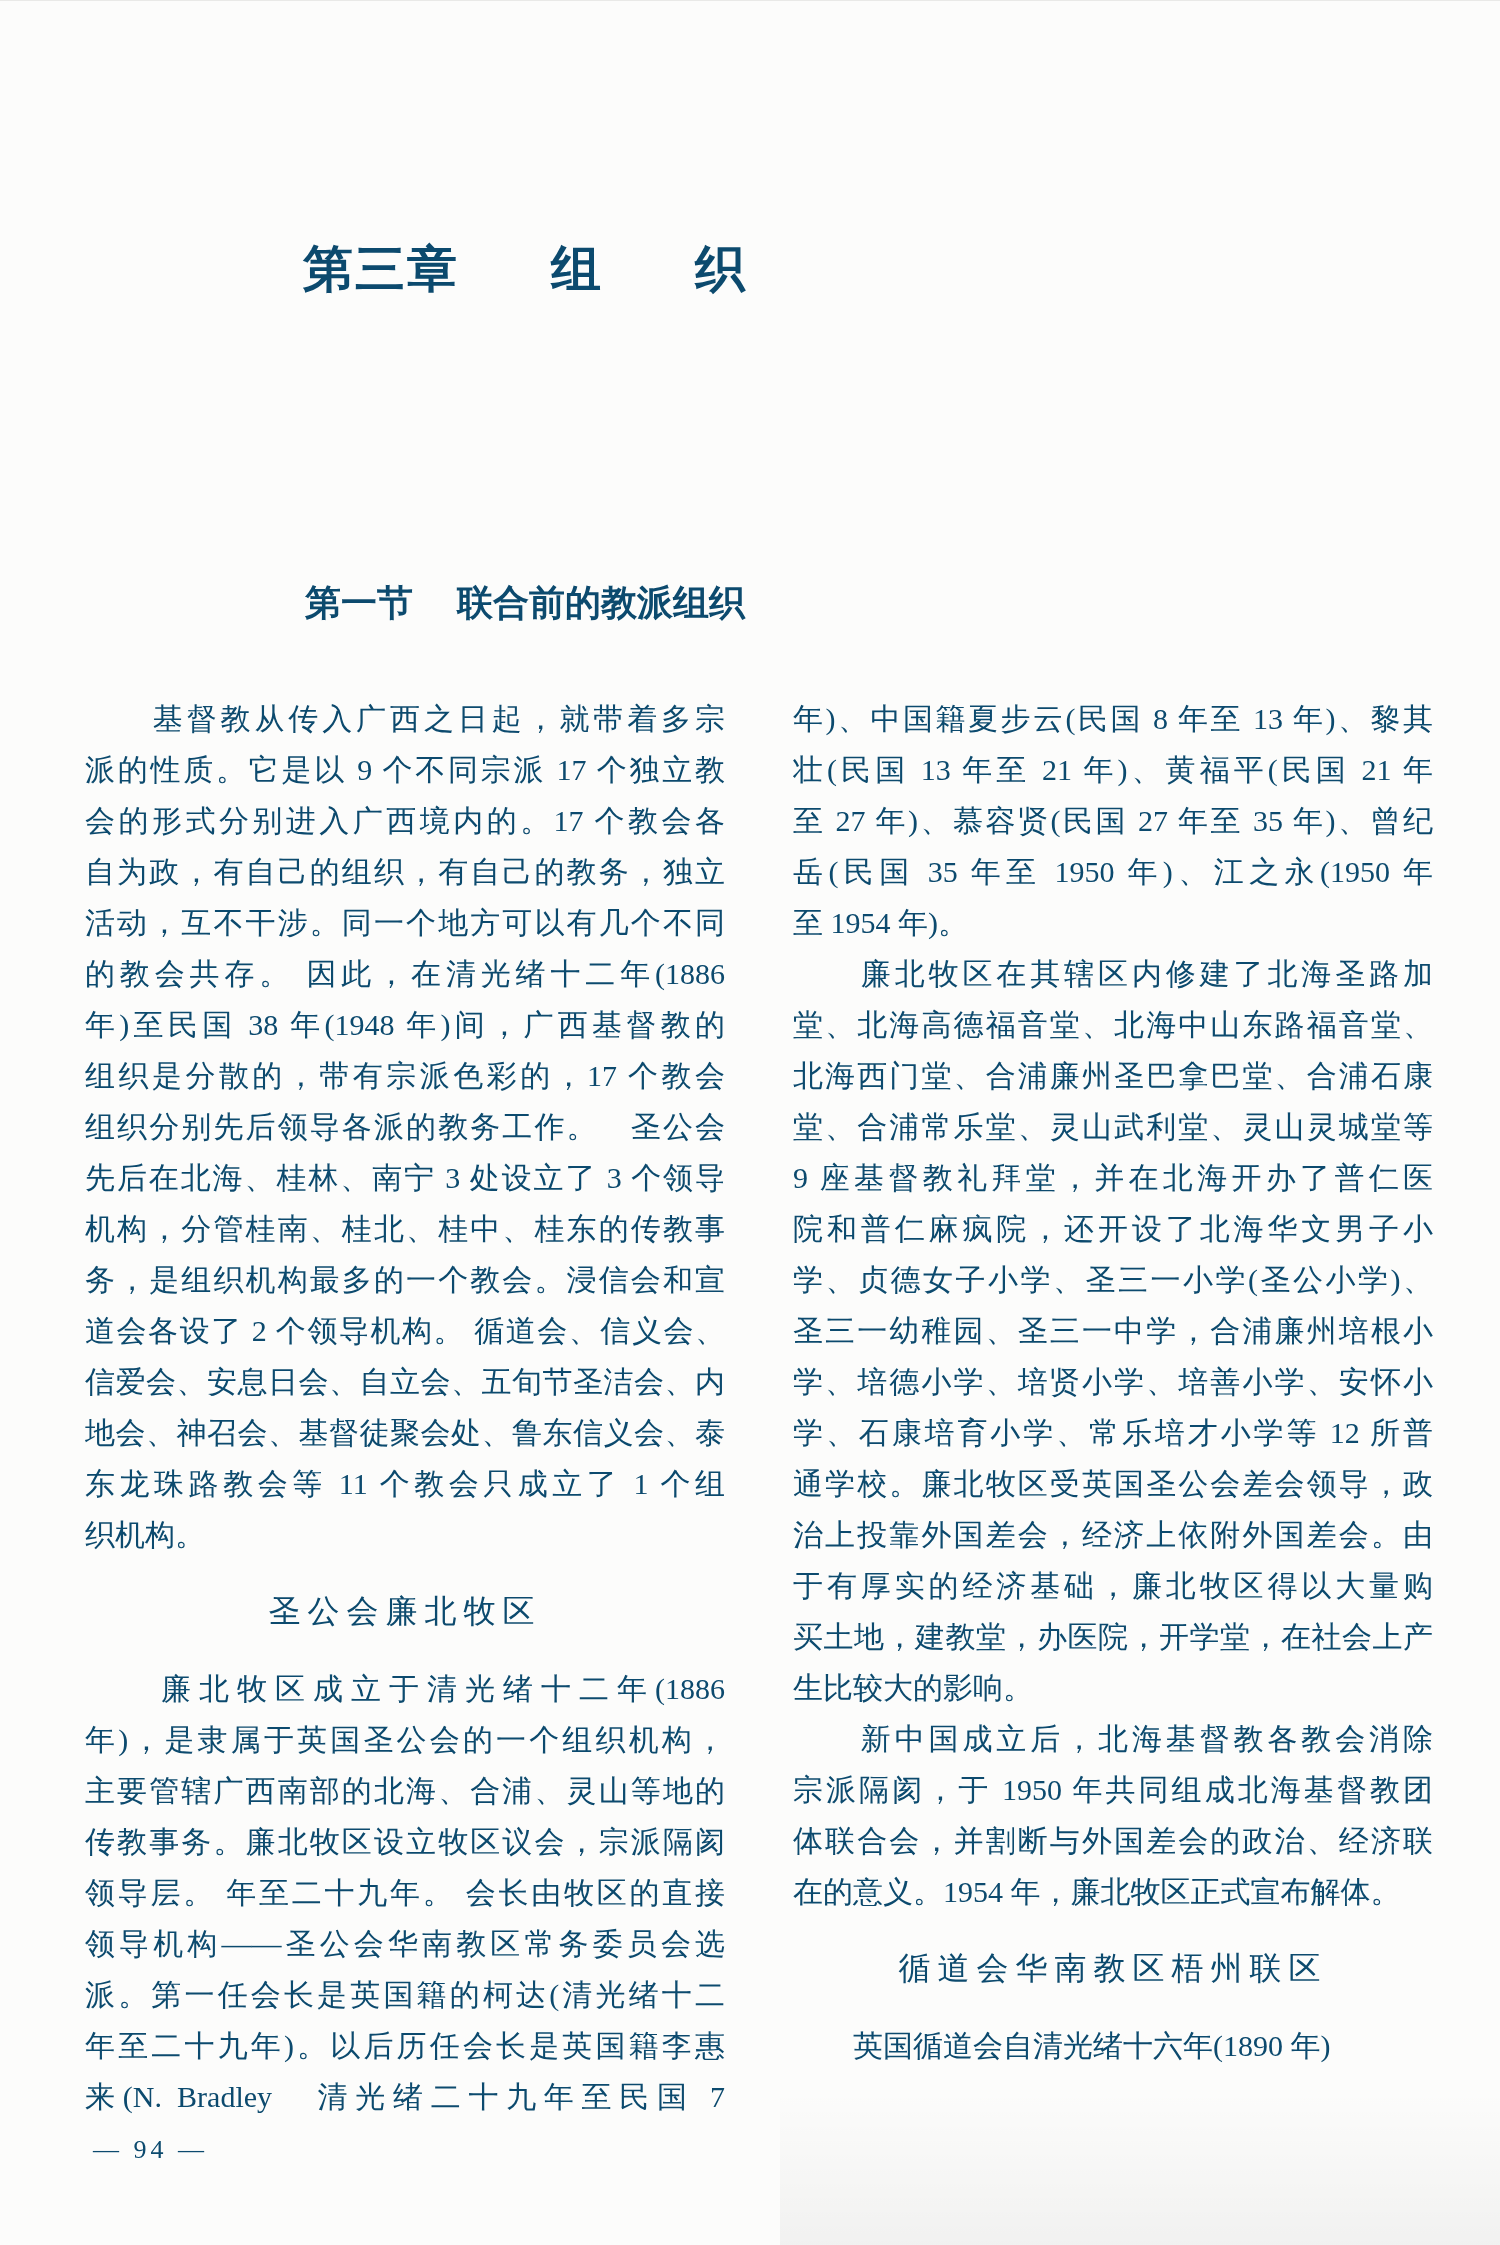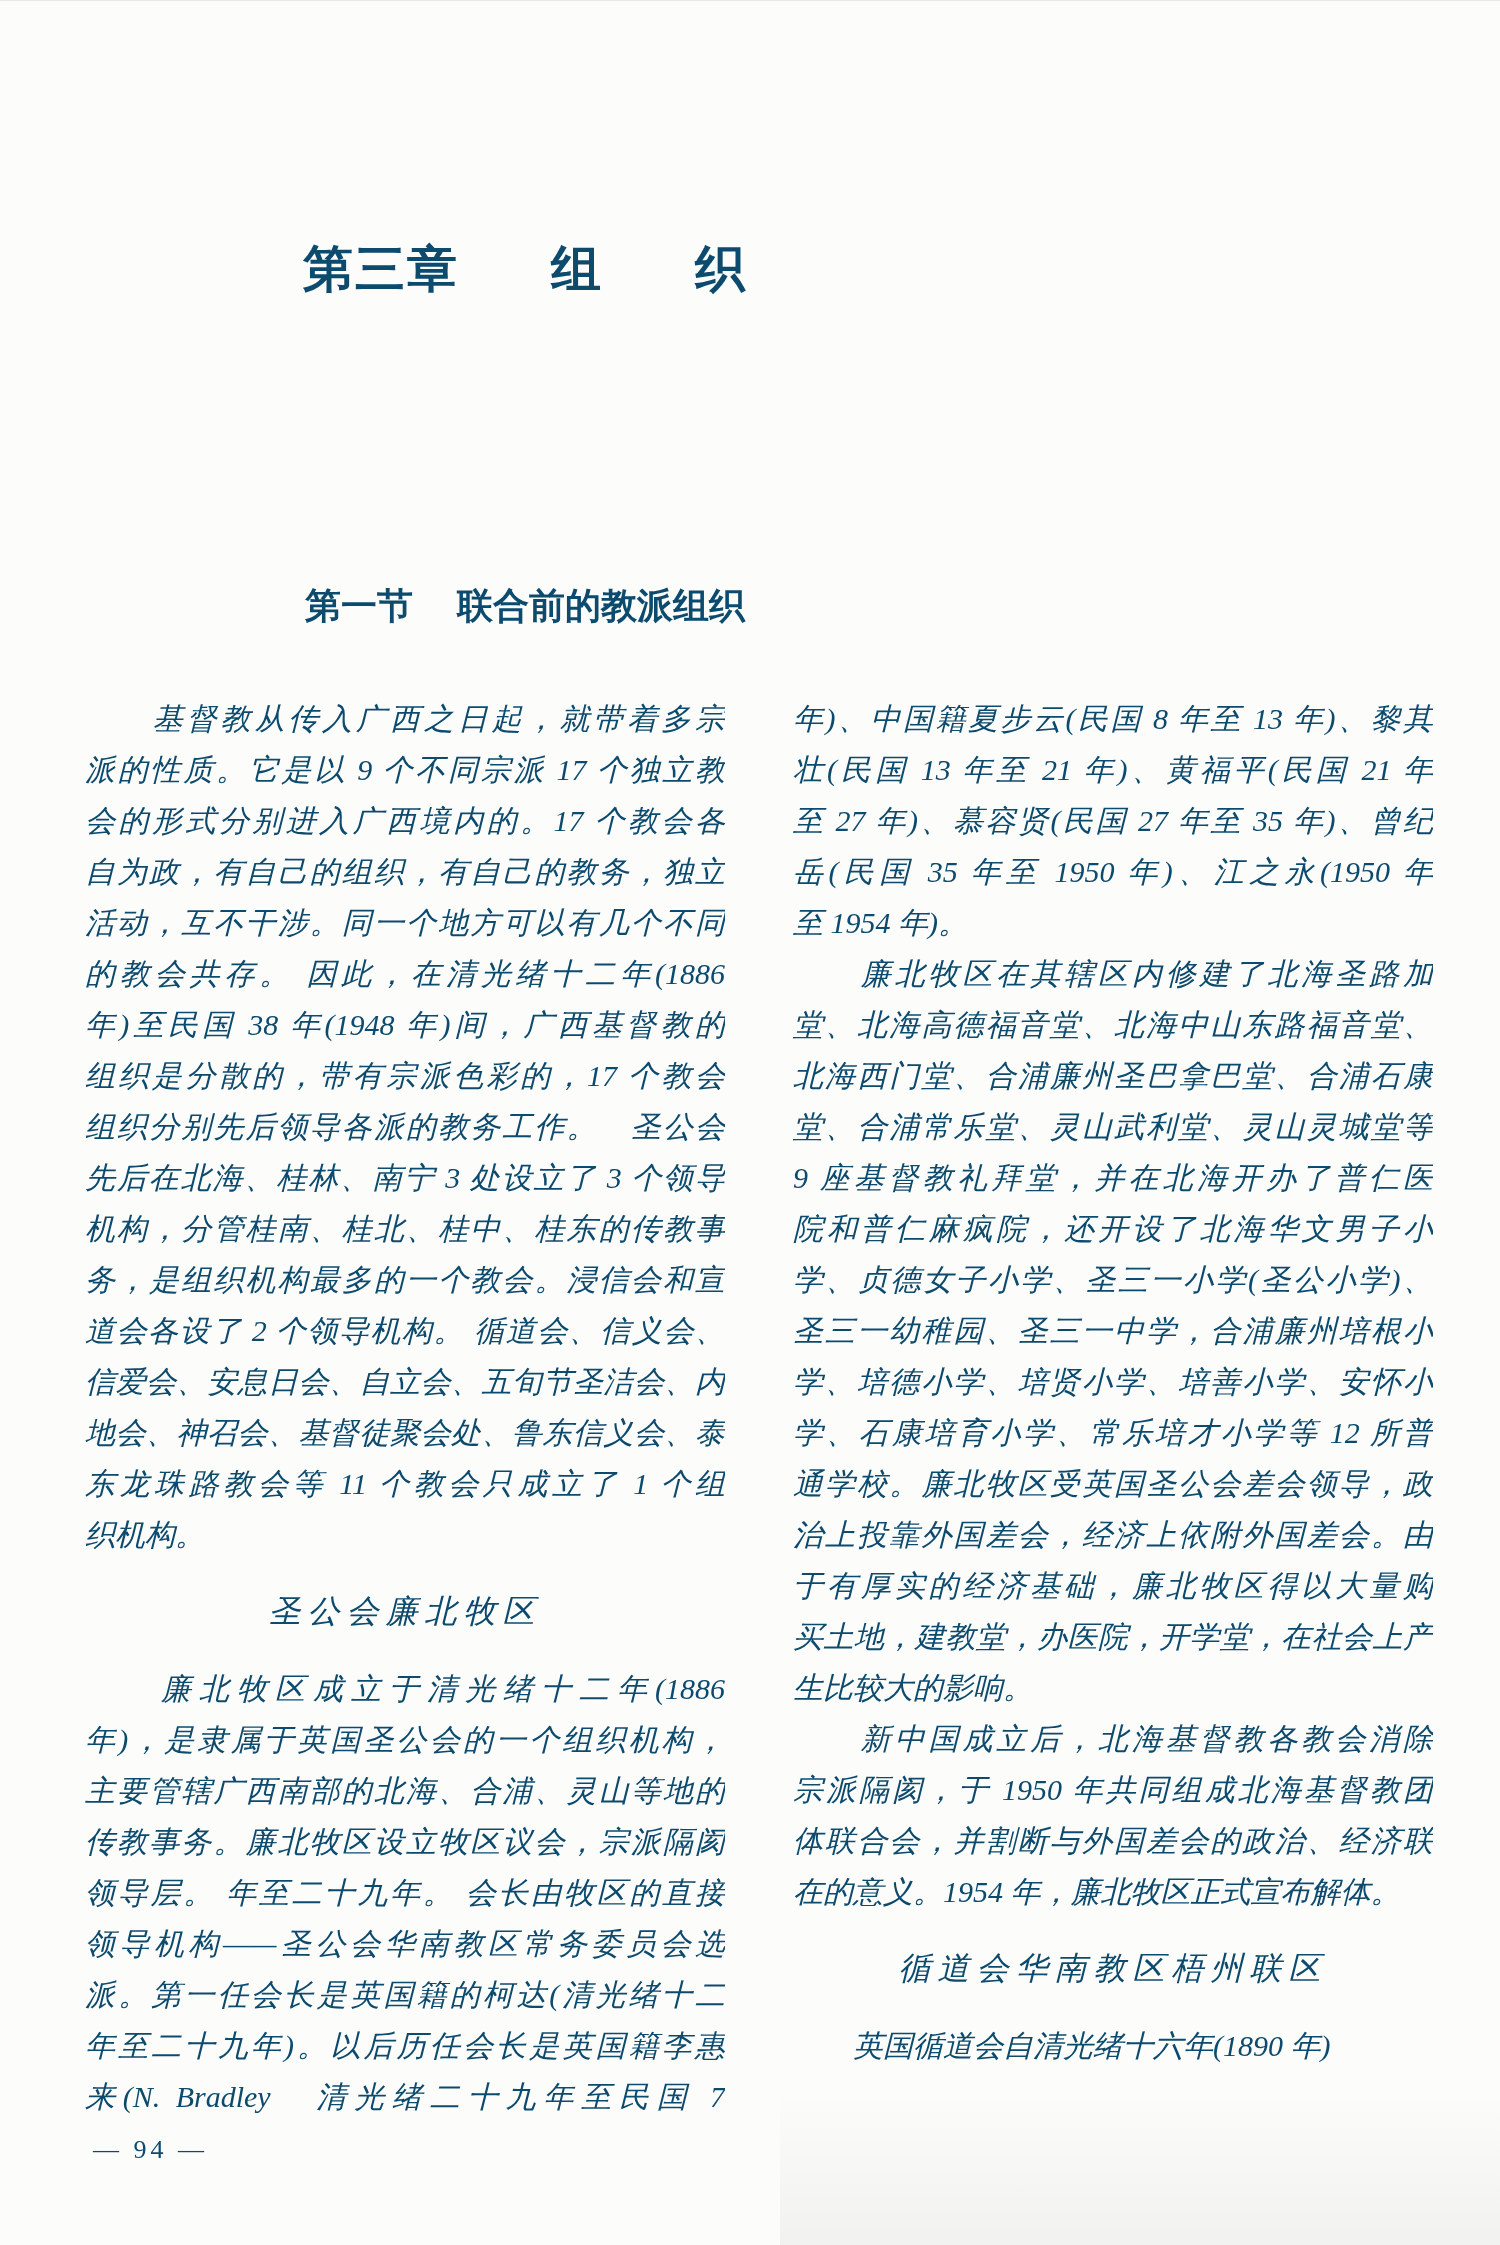--- a/index.html
+++ b/index.html
@@ -16,28 +16,28 @@
   .chapter{
     position:absolute;top:236px;left:0;width:1050px;
     display:flex;justify-content:center;align-items:flex-start;gap:92px;
     font-size:50px;line-height:64px;font-weight:600;letter-spacing:2px;
     white-space:nowrap;
   }
   
   .section{
     position:absolute;top:576px;left:0;width:1050px;
     display:flex;justify-content:center;gap:44px;
-    font-family:Liberation Sans, sans-serif;
+    font-family:Liberation Mono, monospace;
     font-weight:700;font-size:36px;line-height:58px;
     white-space:nowrap;
   }
   
   .columns{
     position:absolute;top:692px;left:85px;
-    display:flex;gap:68px;font-style:italic;
+    display:flex;gap:68px;
   }
   .col{width:640px;}
   .line{
     font-size:30px;line-height:51px;height:51px;
     text-align:justify;text-align-last:justify;
     overflow:hidden;
   }
   .line.end{text-align-last:left;}
   .line.subhead{
     height:51px;margin:26px 0;

